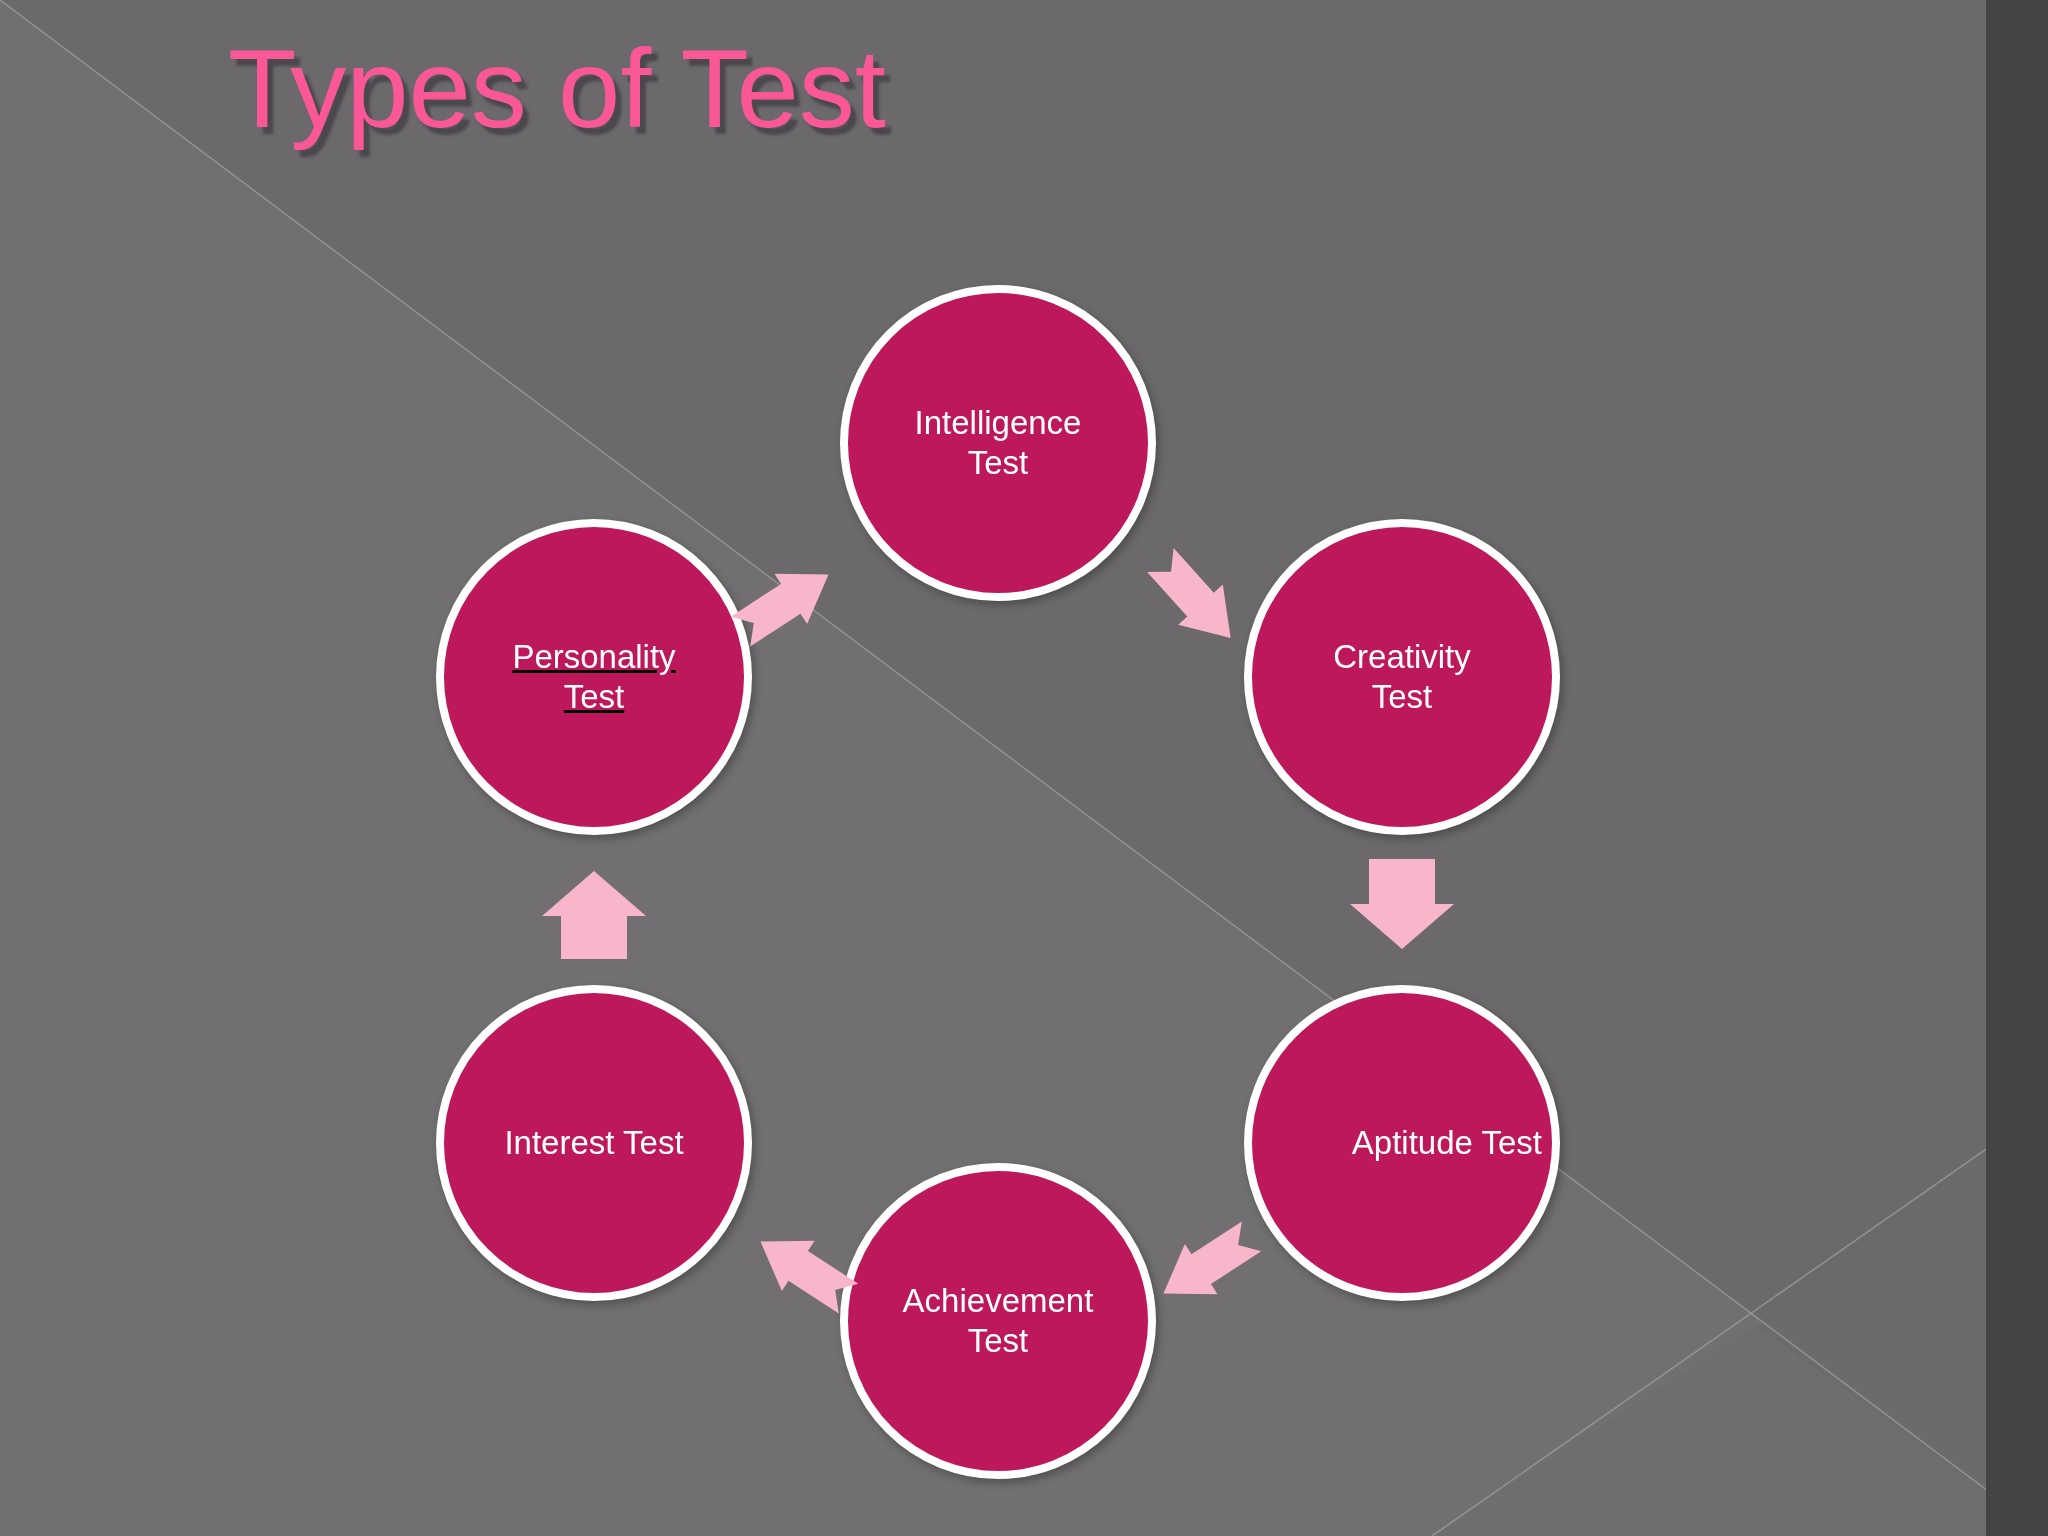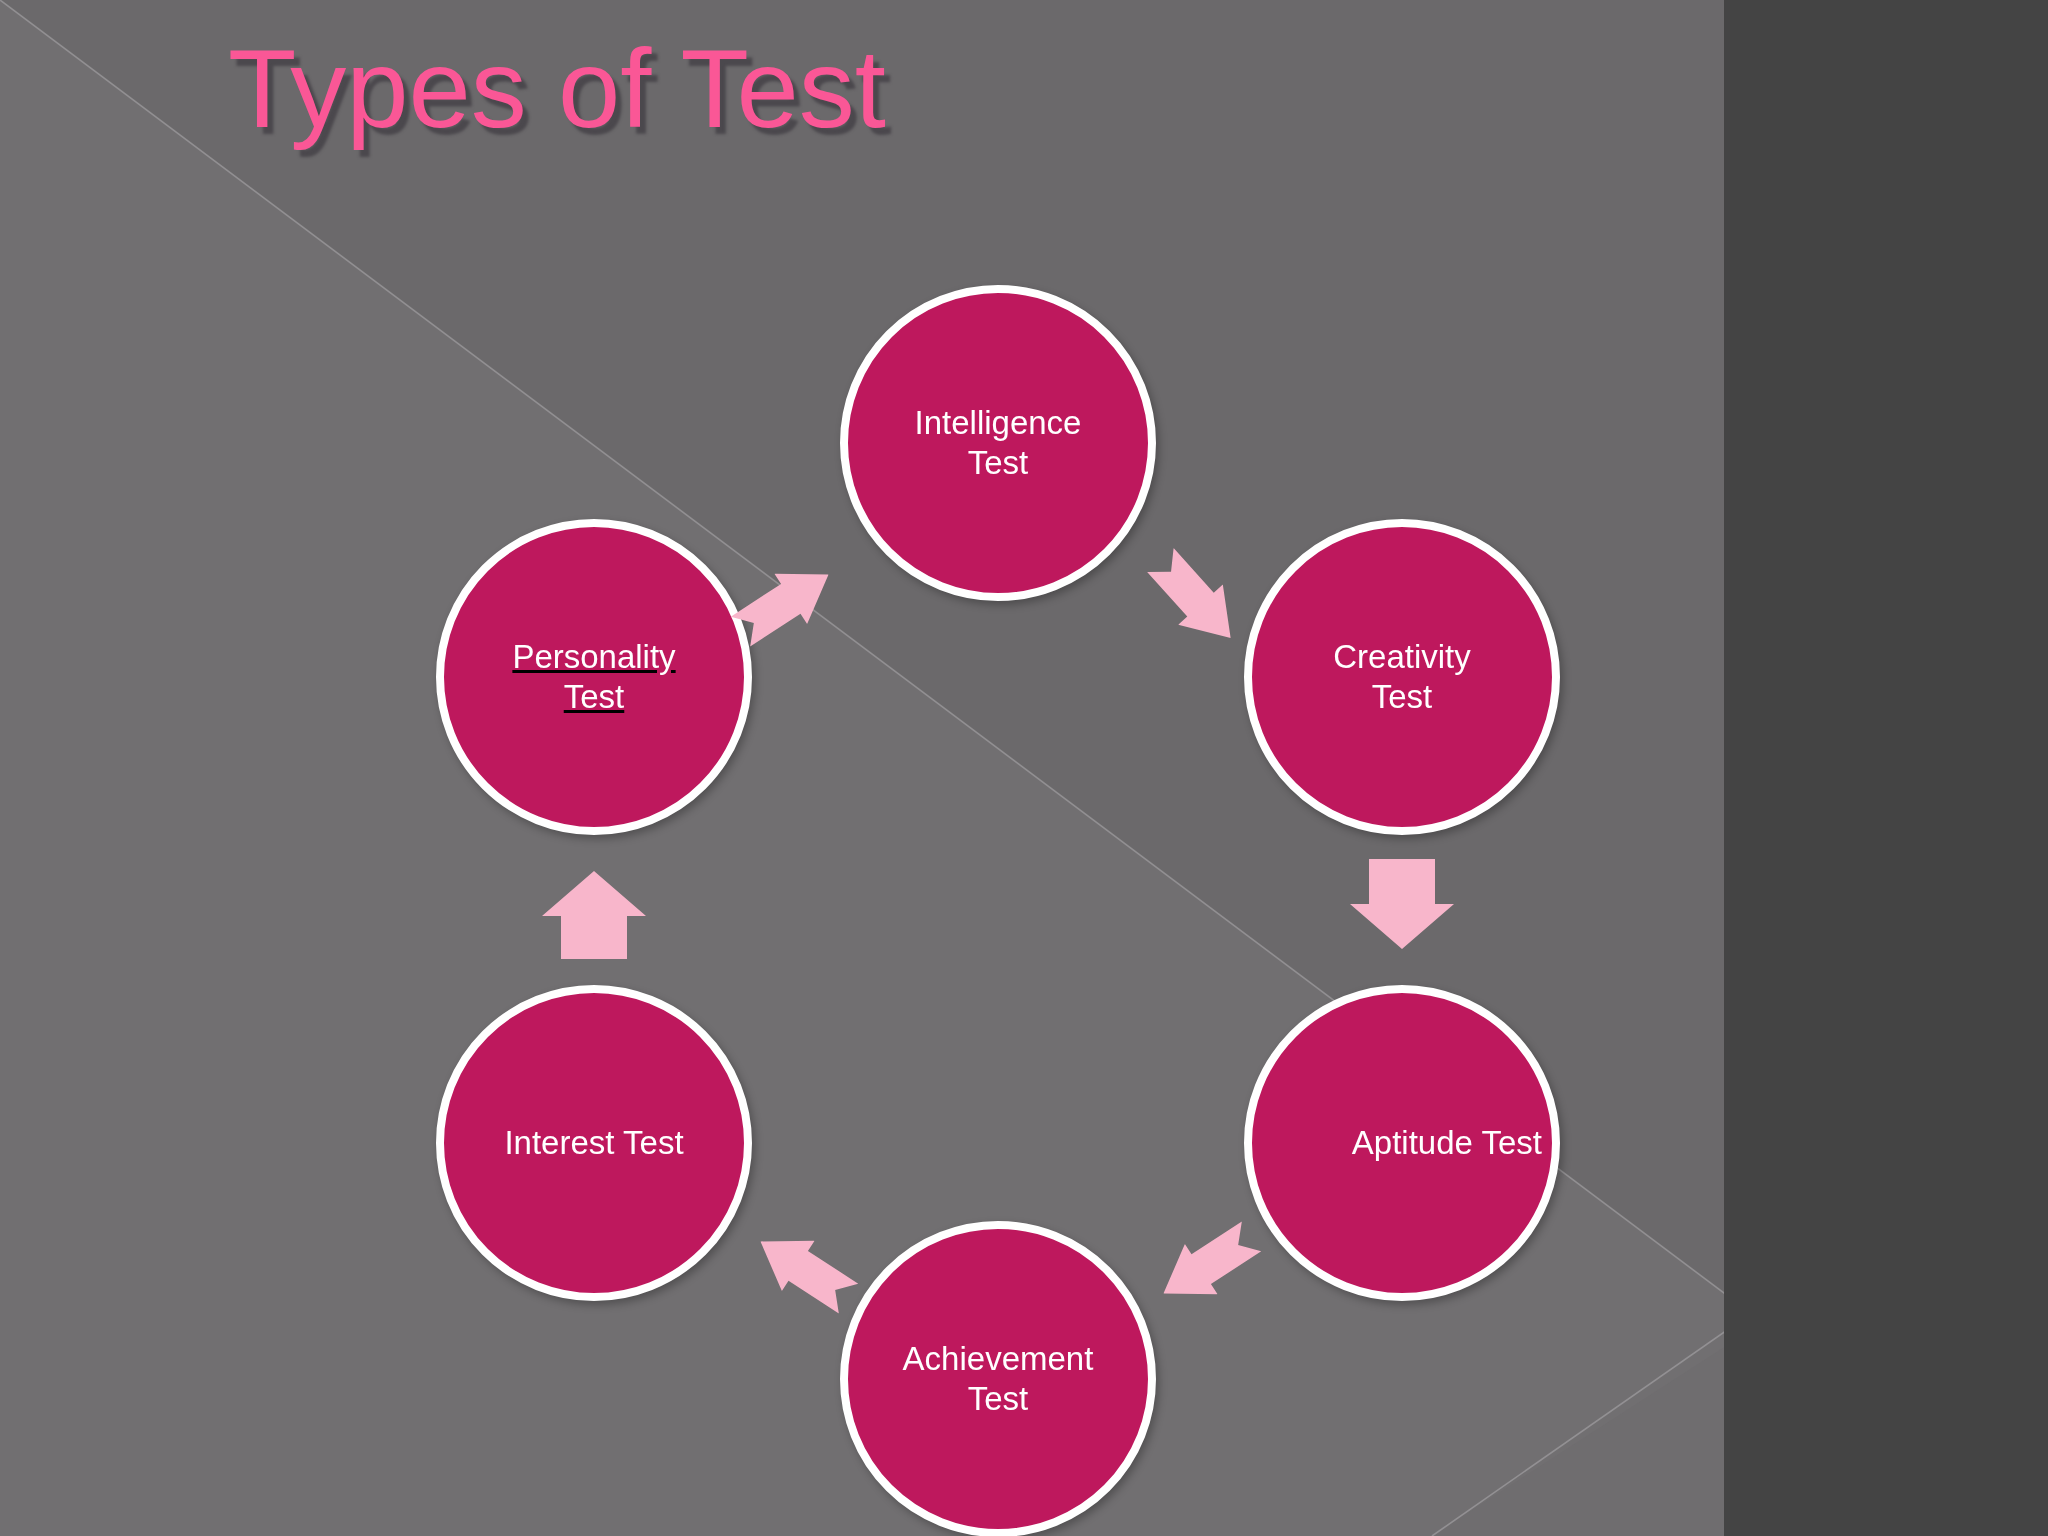--- a/index.html
+++ b/index.html
@@ -1,18 +1,18 @@
 <!DOCTYPE html>
 <html><head>
 <meta charset="utf-8">
 <style>
   html, body { margin: 0; padding: 0; background: #444; }
   #slide {
     position: relative;
-    width: 1724px;
+    width: 1986px;
     height: 1536px;
     overflow: hidden;
     font-family: "Liberation Sans", "DejaVu Sans", sans-serif;
     background: #6B696B;
   }
   #bg-svg { position: absolute; left: 0; top: 0; width: 2048px; height: 1536px; }
 
   
   #title {
     position: absolute;
@@ -46,21 +46,21 @@
   .node .label {
     color: #FFFFFF;
     font-size: 33px;
     line-height: 1.2;
     white-space: pre-line;
     padding: 0 10px;
   }
   #node-intelligence { left: 840px;  top: 285px;  }
   #node-creativity   { left: 1244px; top: 519px;  }
   #node-aptitude     { left: 1244px; top: 985px; justify-content: flex-end;  }
-  #node-achievement  { left: 840px;  top: 1221px; }
+  #node-achievement  { left: 840px;  top: 1163px; }
   #node-interest     { left: 436px;  top: 985px;  }
   #node-personality  { left: 436px;  top: 519px; text-decoration: underline;  }
 
   
   .arrow { position: absolute; }
   .arrow svg { display: block; }
   #arrow-up   { left: 542px;  top: 871px;  width: 104px; height: 88px; }
   #arrow-down { left: 1350px; top: 859px;  width: 104px; height: 90px; }
   .diag { width: 105px; height: 60px; }
   #arrow-ne { left: 732px;  top: 573px;  transform: rotate(-33deg); }

